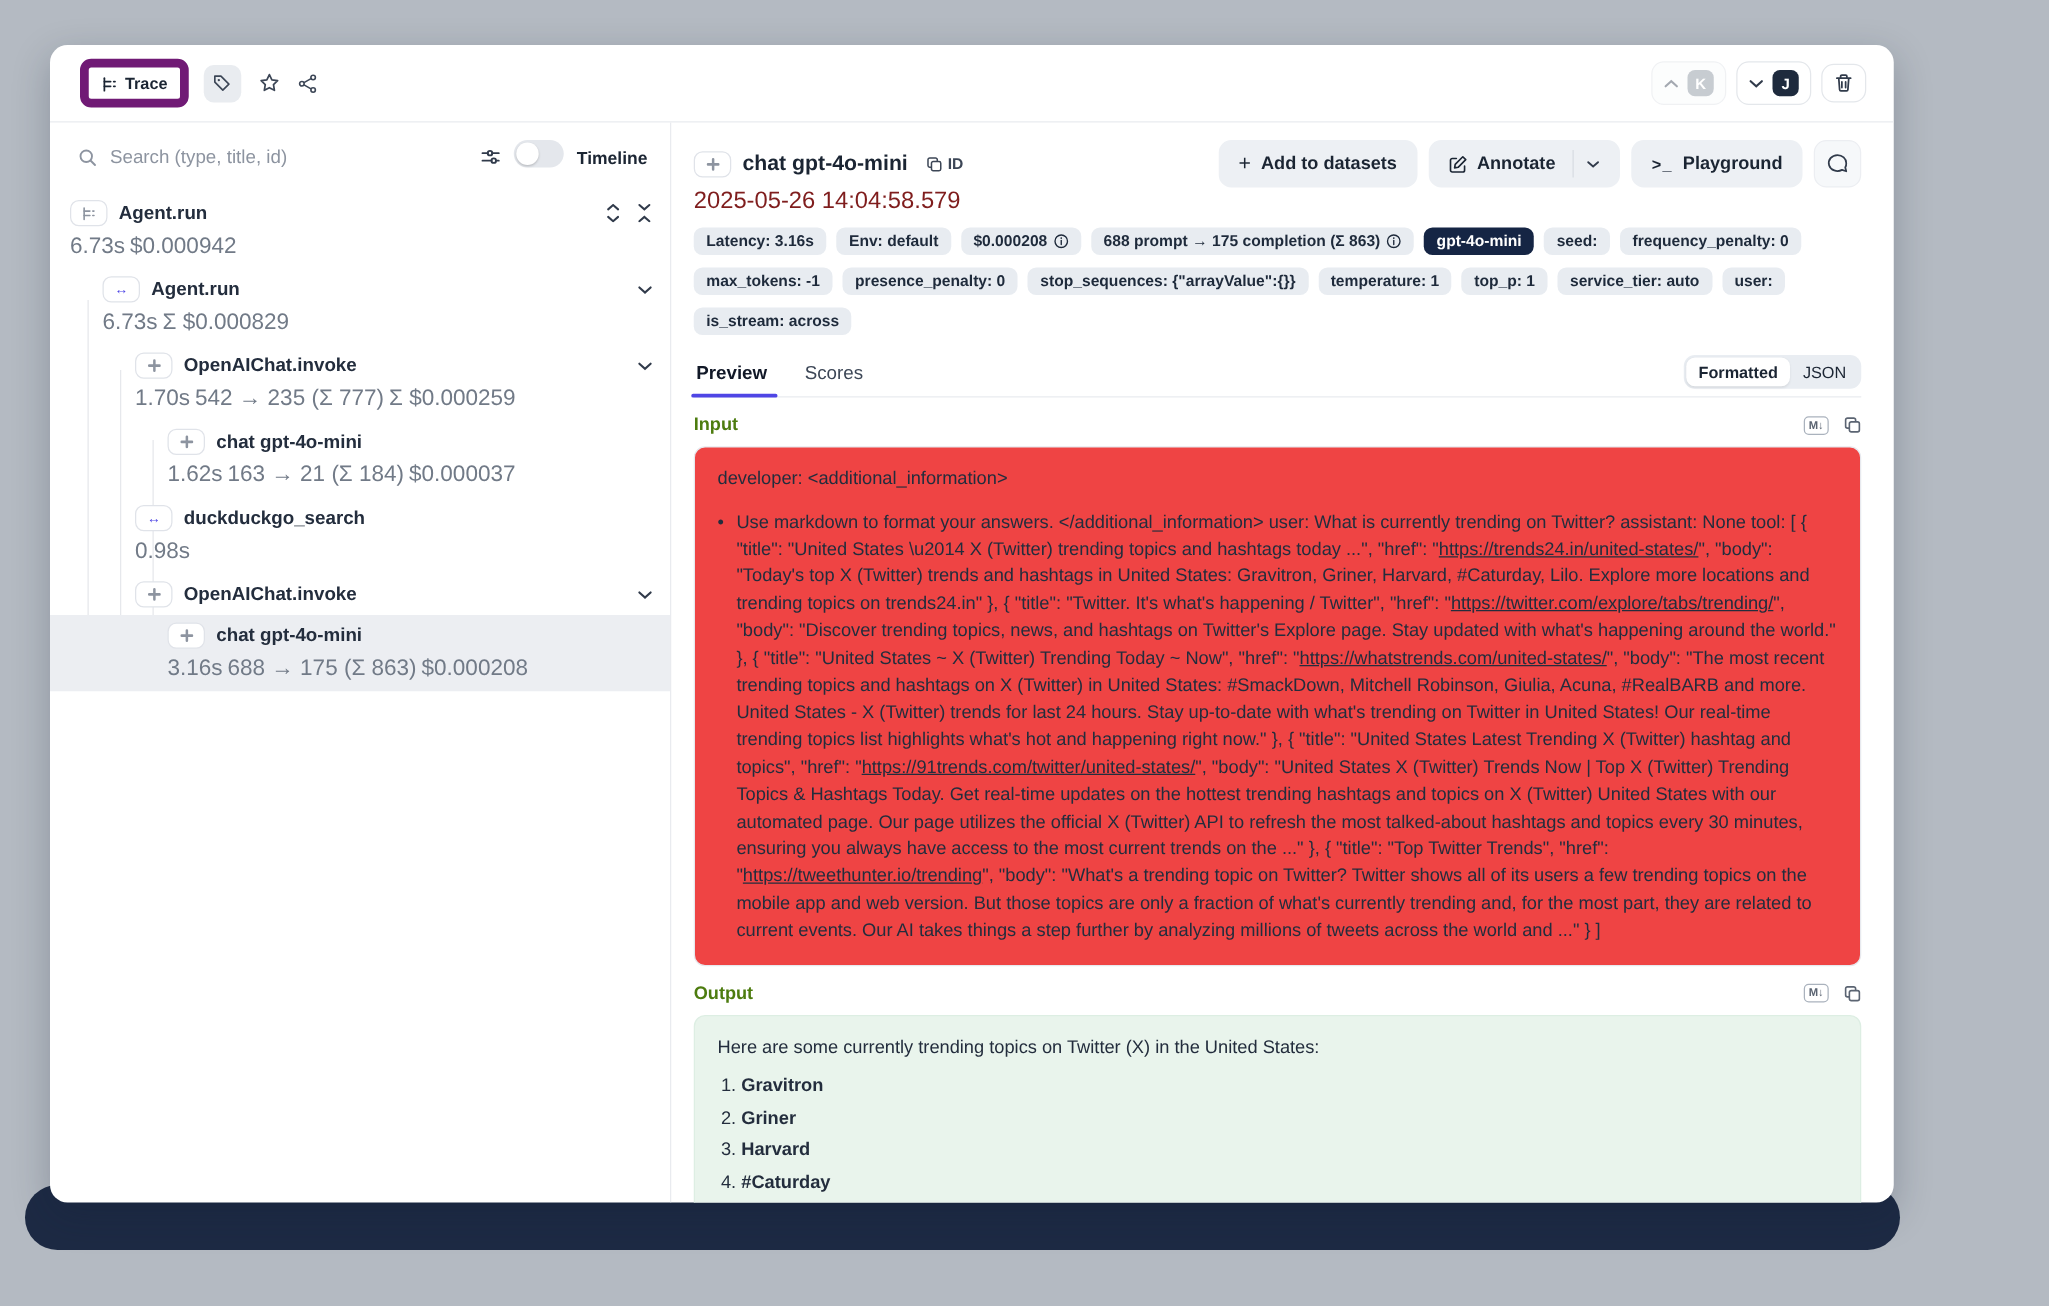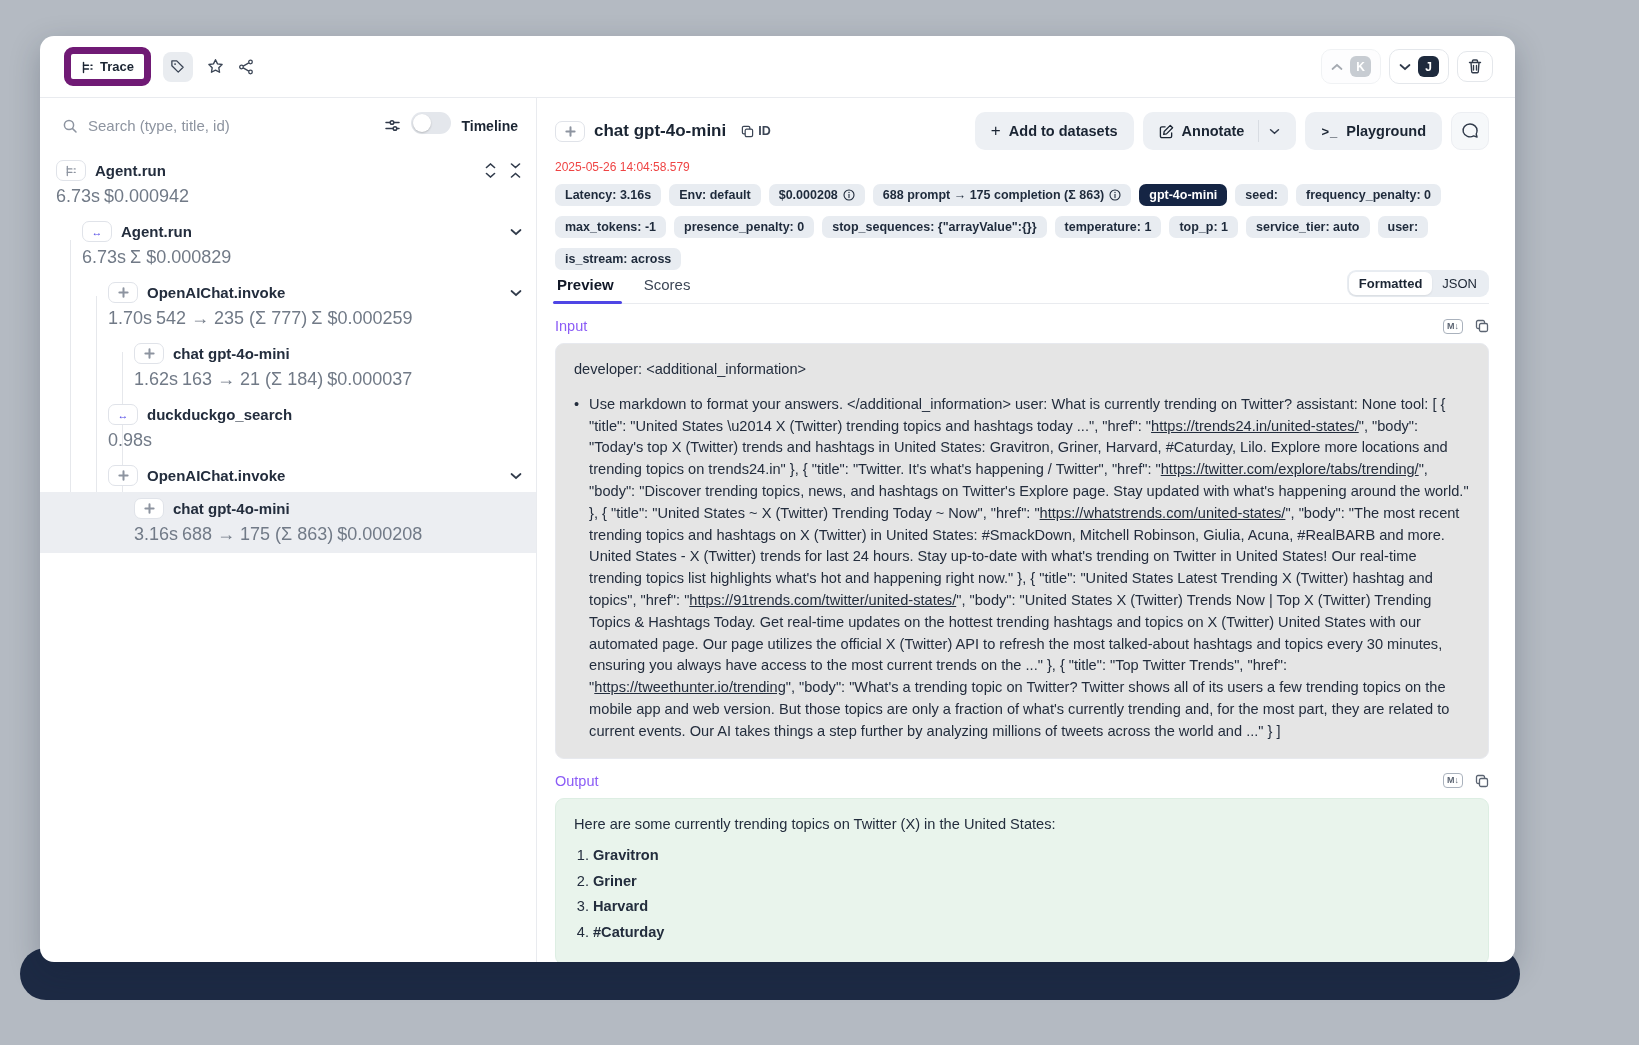--- a/index.html
+++ b/index.html
@@ -95,49 +95,49 @@
   .abtn {
     display:flex; align-items:center; gap:8px; background:#edf0f4; border:none; cursor:pointer;
     border-radius:10px; height:38px; padding:0 16px; font-size:14.5px; font-weight:700; color:#1b2533;
     font-family:"Liberation Sans", sans-serif;
   }
   .abtn .divider { width:1px; height:22px; background:#d8dce2; margin:0 2px 0 6px; }
   .chatbtn {
     width:38px; height:38px; border-radius:10px; background:#f6f8fa; border:1px solid #eceef2;
     display:flex; align-items:center; justify-content:center; cursor:pointer;
   }
-  .timestamp { font-size:12px; color:#ef4444; margin-top:10px; }
+  .timestamp { font-size:19px; color:#7f1d1d; }
   .pill-row { display:flex; gap:8px; margin-top:10px; flex-wrap:nowrap; }
   .pill {
     background:#e8ecf1; border-radius:7px; padding:4px 10px; font-size:12.5px; font-weight:700;
     color:#1e2a3b; white-space:nowrap; display:inline-flex; align-items:center; gap:5px;
   }
   .pill.dark { background:#152544; color:#ffffff; }
   
-  .tabs-row { display:flex; align-items:flex-end; border-bottom:1px solid #e9ebef; position:relative; }
+  .tabs-row { display:flex; align-items:flex-end; margin-top:16px; border-bottom:1px solid #e9ebef; position:relative; }
   .tab { font-size:15px; padding:6px 2px 10px 2px; margin-right:26px; cursor:pointer; position:relative; }
   .tab.active { font-weight:700; color:#111827; }
   .tab.inactive { color:#3c4656; }
   .tab.active::after { content:""; position:absolute; left:-2px; right:-6px; bottom:-1px; height:3px; background:#4f46e5; border-radius:2px; }
   .seg { margin-left:auto; margin-bottom:6px; background:#e9edf2; border-radius:9px; padding:2px; display:flex; align-items:center; }
   .seg-opt { font-size:13px; padding:4px 10px; border-radius:7px; cursor:pointer; color:#1b2533; }
   .seg-opt.selected { background:#ffffff; font-weight:700; box-shadow:0 1px 2px rgba(0,0,0,.08); }
   
   .section-head { display:flex; align-items:center; margin-top:14px; margin-bottom:9px; }
-  .section-title { font-size:14.5px; font-weight:400; color:#8b5cf6; }
+  .section-title { font-size:14.5px; font-weight:700; color:#4d7c0f; }
   .section-icons { margin-left:auto; display:flex; align-items:center; gap:12px; color:#5b6472; }
   .mdbadge {
     border:1px solid #aab2bd; border-radius:4px; font-size:9px; font-weight:700; color:#5b6472;
     padding:1px 3px; letter-spacing:0; line-height:11px;
   }
   .io-box {
     border:1px solid #e7e9ee; border-radius:9px; padding:15px 18px;
     font-size:14.6px; line-height:21.8px; color:#232d3d;
   }
-  .input-box { background:#e5e5e5; }
+  .input-box { background:#ef4444; }
   .output-box { background:#e9f4ec; border-color:#ddeee3; flex:1; }
   .dev-line { margin-bottom:13px; }
   .bullet-wrap { display:flex; gap:10px; }
   .bullet-dot { flex:0 0 auto; }
   .link { text-decoration:underline; cursor:pointer; }
   .out-intro { margin-bottom:12px; }
   .out-list { margin-left:19px; }
   .out-list li { margin-bottom:8.5px; line-height:17px; }
   .out-list li span { font-weight:700; }
 </style>

